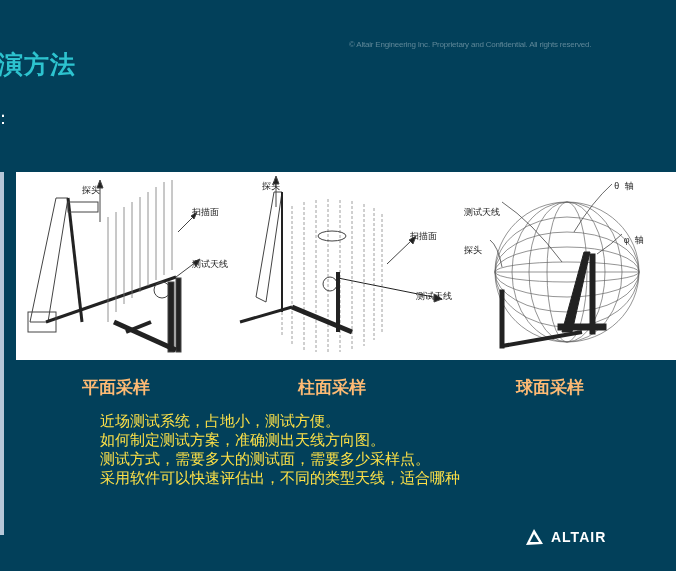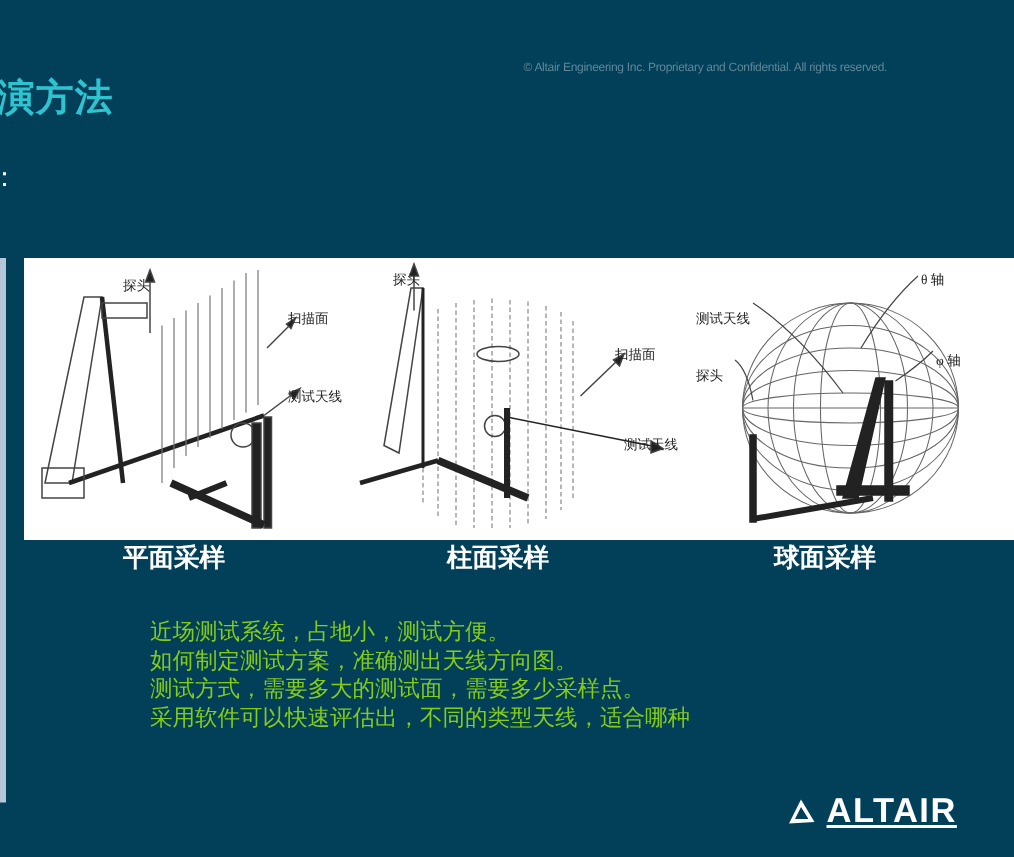--- a/index.html
+++ b/index.html
@@ -6,27 +6,27 @@
   body{width:676px;height:571px;background:#02405a;position:relative;overflow:hidden;font-family:"DejaVu Sans",sans-serif;}
   .copyright{position:absolute;left:349px;top:24px;font-family:"Liberation Sans",sans-serif;font-size:8px;color:#5f8798;letter-spacing:-0.2px;white-space:nowrap;margin-top:16px;}
   .title{position:absolute;left:-2px;top:48px;font-size:25px;font-weight:bold;color:#2dc3cf;white-space:nowrap;letter-spacing:1px;}
   .subtitle-frag{position:absolute;left:-6px;top:106px;font-size:18px;color:#ffffff;}
   .left-strip{position:absolute;left:0;top:172px;width:4px;height:363px;background:#b6c7d8;}
   .panel{position:absolute;left:16px;top:172px;width:660px;height:188px;background:#ffffff;}
   .figure{position:absolute;top:0;height:188px;}
   .fig-plane{left:0;width:210px;}
   .fig-cyl{left:216px;width:224px;}
   .fig-sph{left:446px;width:214px;}
-  .fig-label{position:absolute;font-size:9px;color:#222;white-space:nowrap;font-family:Liberation Serif, serif;}
-  .caption{position:absolute;top:360px;font-size:17px;font-weight:bold;color:#ffffff;white-space:nowrap;}
+  .fig-label{position:absolute;font-size:9px;color:#222;white-space:nowrap;font-family:Liberation Mono, monospace;}
+  .caption{position:absolute;top:376px;font-size:17px;font-weight:bold;color:#fdba74;white-space:nowrap;}
   .cap1{left:82px;} .cap2{left:298px;} .cap3{left:516px;}
-  .body-text{position:absolute;left:100px;top:412px;font-family:"DejaVu Serif",serif;font-size:15px;line-height:19px;color:#84cc16;}
+  .body-text{position:absolute;left:100px;top:412px;font-family:"DejaVu Serif",serif;font-size:15px;line-height:19px;color:#fde047;}
   .body-text div{white-space:nowrap;}
   .logo{position:absolute;left:523px;top:527px;display:flex;align-items:center;gap:6px;}
-  .logo-word{font-family:"Liberation Sans",sans-serif;font-weight:bold;font-size:23px;color:#ffffff;letter-spacing:1px;text-decoration:underline;}
+  .logo-word{font-family:"Liberation Sans",sans-serif;font-weight:bold;font-size:14px;color:#ffffff;letter-spacing:1px;}
 </style>
 </head>
 <body>
 
 <div class="copyright">© Altair Engineering Inc. Proprietary and Confidential. All rights reserved.</div>
 <div class="title">演方法</div>
 <div class="subtitle-frag">：</div>
 <div class="left-strip"></div>
 
 <div class="panel">

